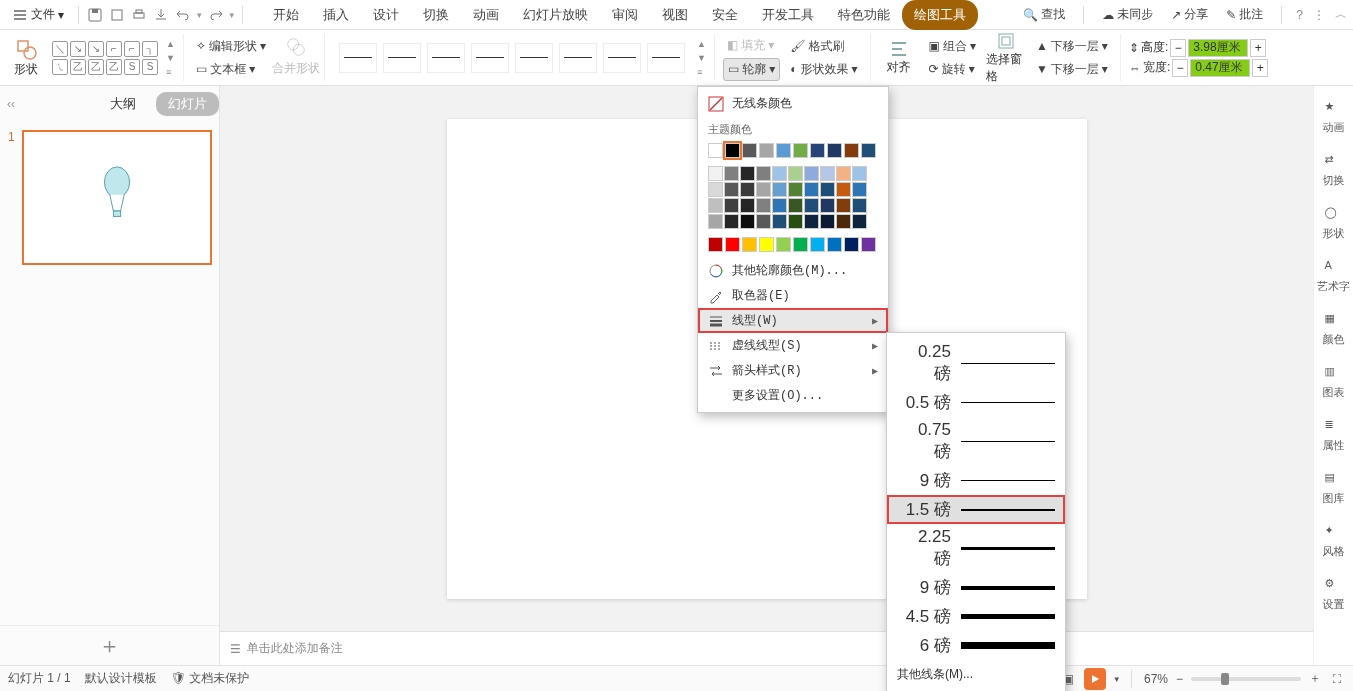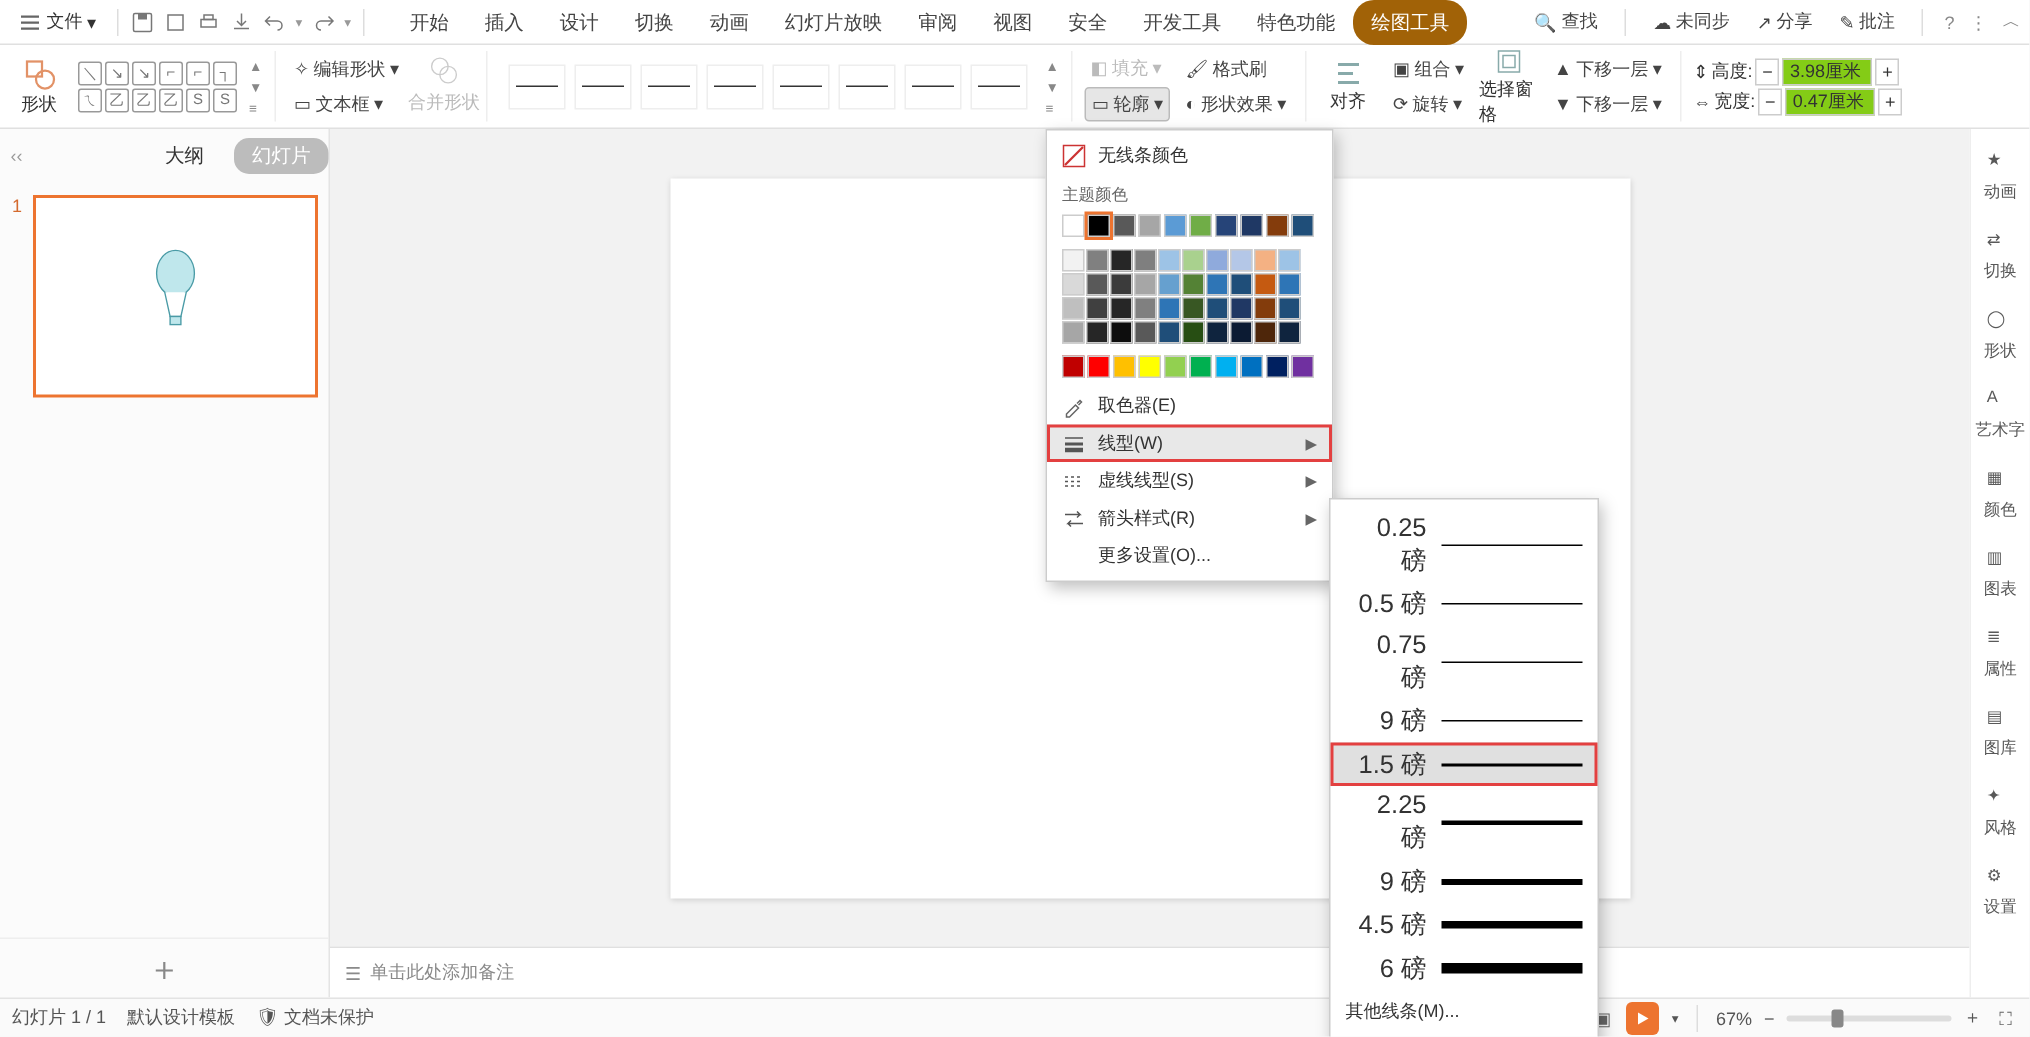--- a/index.html
+++ b/index.html
@@ -50,21 +50,21 @@
   .canvas-holder { flex:1; display:flex; align-items:center; justify-content:center; position:relative; }
   .slide-canvas { width:640px; height:480px; background:#fff; box-shadow:0 1px 4px rgba(0,0,0,0.15); position:relative; }
   .notes-bar { height:34px; background:#fff; border-top:1px solid #e0e0e0; display:flex; align-items:center; padding:0 10px; gap:6px; color:#8a8a8a; }
 
   .right-rail { width:40px; border-left:1px solid #eee; display:flex; flex-direction:column; align-items:center; gap:18px; padding-top:14px; background:#fff; color:#595959; font-size:11px; }
   .right-rail .tool { display:flex; flex-direction:column; align-items:center; gap:2px; }
   .right-rail .ic { width:18px; height:18px; }
 
   
   .outline-pop { position:absolute; left:697px; top:86px; width:192px; background:#fff; border:1px solid #ccc; box-shadow:2px 4px 10px rgba(0,0,0,0.25); z-index:40; padding:4px 0; }
-  .outline-pop .row { display:flex; align-items:center; padding:4px 10px; gap:8px; font-size:12px; }
+  .outline-pop .row { display:flex; align-items:center; padding:4px 10px; gap:8px; font-size:12px;font-family:Liberation Mono, monospace; }
   .outline-pop .row.heading { color:#666; font-size:11px; padding-top:6px; background:transparent; }
   .color-grid { display:grid; grid-template-columns:repeat(10,15px); gap:2px; padding:2px 10px 6px 10px; }
   .color-grid.tight { gap:1px; }
   .csw { width:15px; height:15px; border:1px solid #ccc; }
   .csw.sel { outline:2px solid #ed7430; }
   .row.subhover { position:relative; }
   .row.highlight { outline:2px solid #e34040; outline-offset:-2px; background:#e8e8e8; }
   .row .chev { margin-left:auto; font-size:10px; color:#666; }
   .row .ic { width:16px; height:16px; display:inline-flex; align-items:center; justify-content:center; }
 
@@ -466,20 +466,31 @@
       <div class="csw" style="background: rgb(146, 208, 80);"></div>
       <div class="csw" style="background: rgb(0, 176, 80);"></div>
       <div class="csw" style="background: rgb(0, 176, 240);"></div>
       <div class="csw" style="background: rgb(0, 112, 192);"></div>
       <div class="csw" style="background: rgb(0, 32, 96);"></div>
       <div class="csw" style="background: rgb(112, 48, 160);"></div>
     </div>
   <div class="row">
     <span class="ic">
         <svg viewBox="0 0 16 16">
+          <circle cx="8" cy="8" r="6" fill="none" stroke="#888"></circle>
+          <path d="M8 2a6 6 0 0 1 5 3" stroke="#e33" fill="none"></path>
+          <path d="M13 5a6 6 0 0 1 0 6" stroke="#3a3" fill="none"></path>
+          <path d="M13 11a6 6 0 0 1-10 0" stroke="#36c" fill="none"></path>
+        </svg>
+      </span>
+    <span>其他轮廓颜色(M)...</span>
+  </div>
+  <div class="row">
+    <span class="ic">
+        <svg viewBox="0 0 16 16">
           <path d="M3 13l6-6 2 2-6 6H3v-2z" fill="none" stroke="#666"></path>
           <path d="M10 6l2-2 1 1-2 2" stroke="#666" fill="none"></path>
         </svg>
       </span>
     <span>取色器(E)</span>
   </div>
   <div class="row subhover highlight">
     <span class="ic">
         <svg viewBox="0 0 16 16">
           <path d="M2 4h12" stroke="#555" stroke-width="1"></path>

